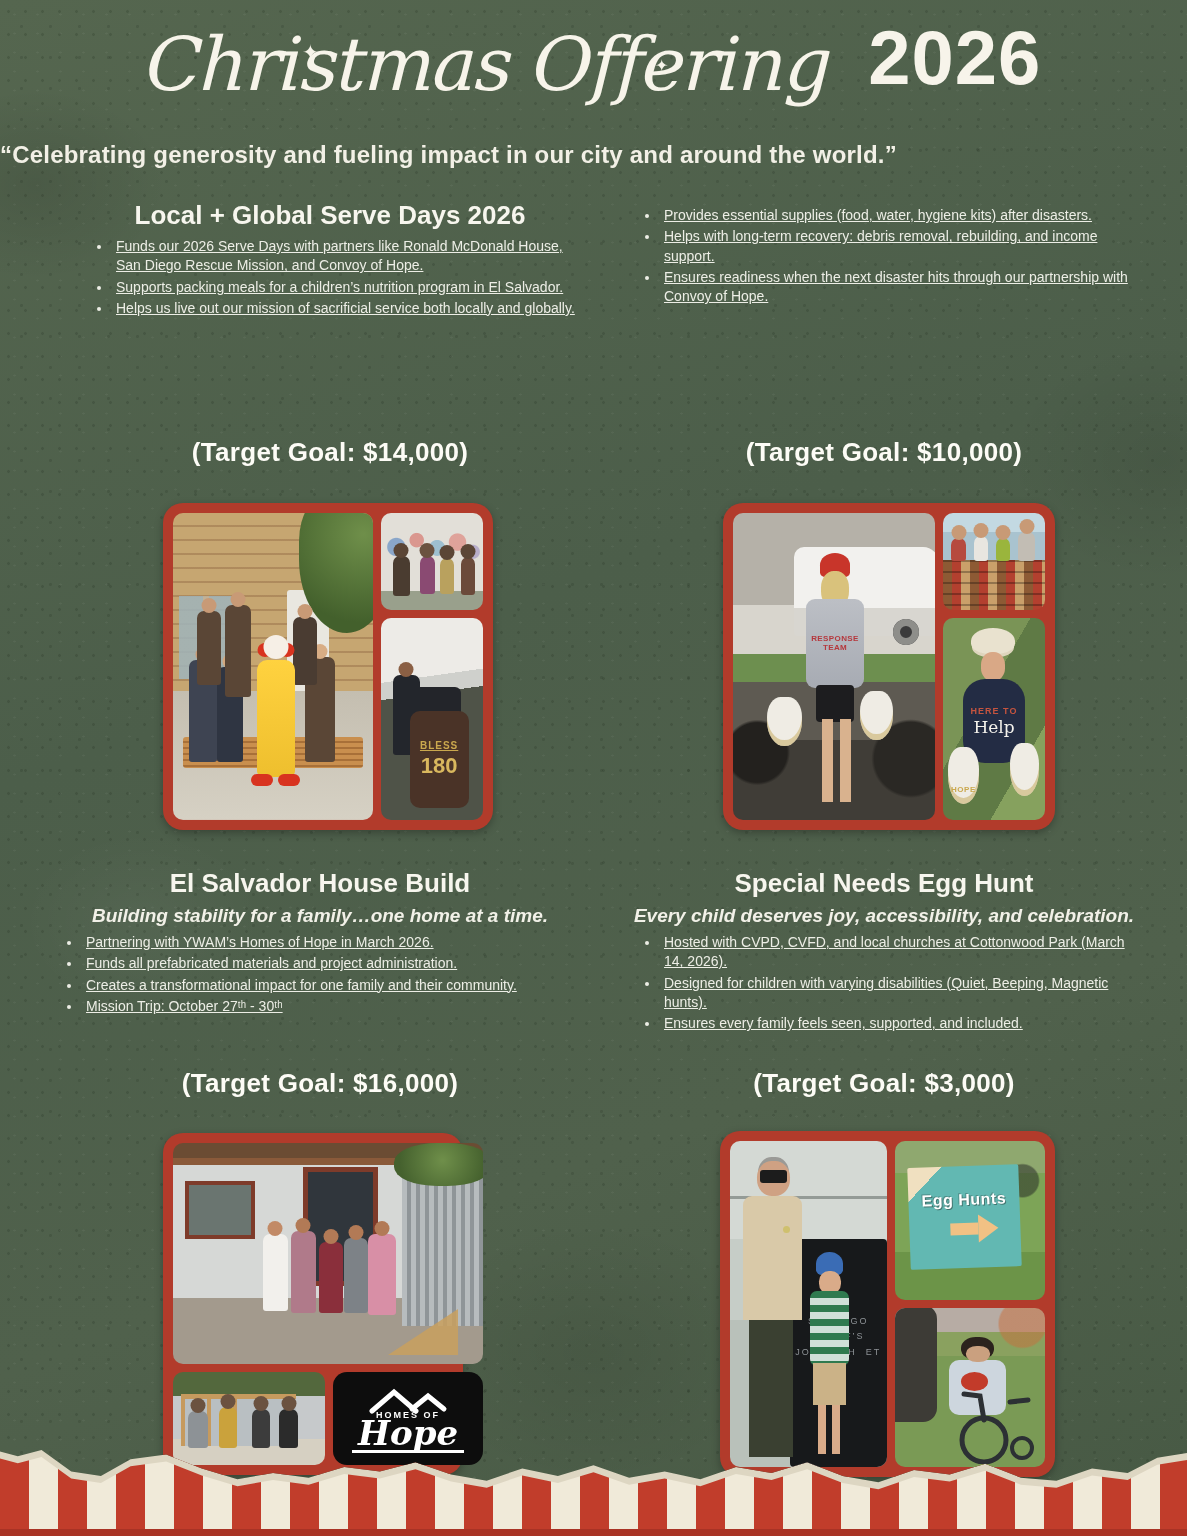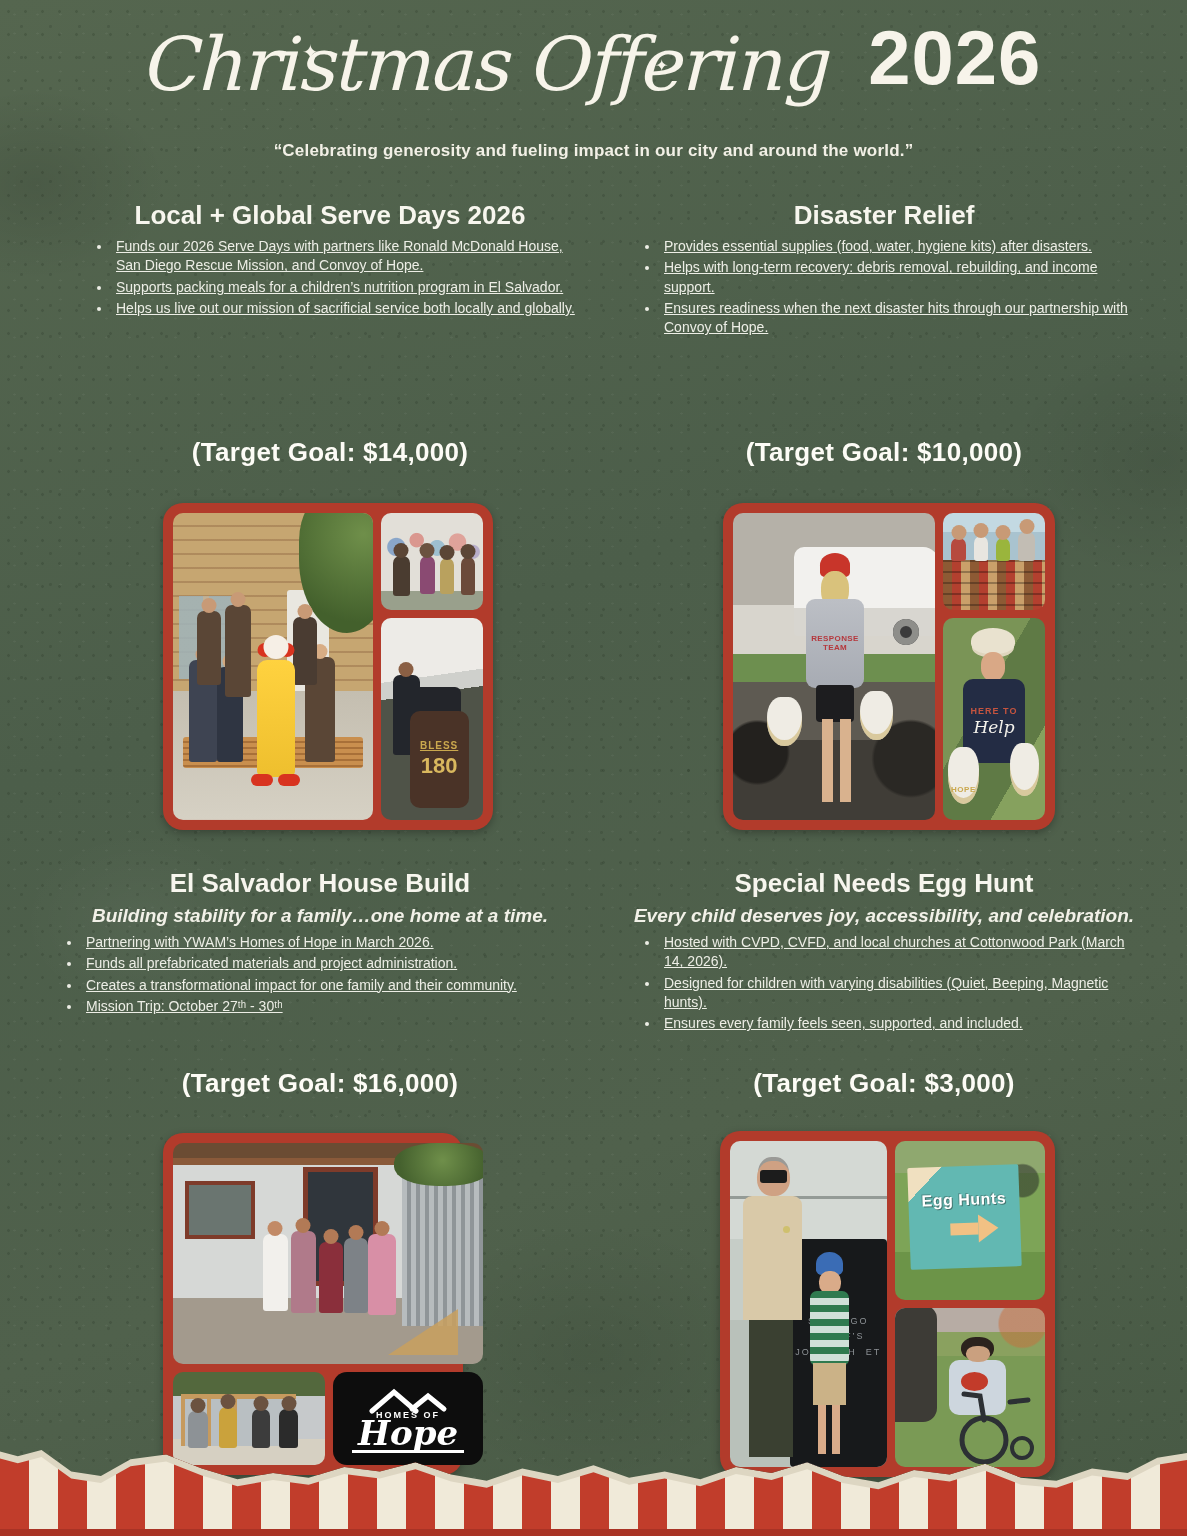--- a/index.html
+++ b/index.html
@@ -31,22 +31,22 @@
     radial-gradient(200px 150px at 12% 60%,rgba(255,255,255,.04),transparent 60%);}
 
   
   .header{position:absolute;top:14px;left:0;right:0;text-align:center;white-space:nowrap;}
   .script{display:inline-block;font-family:"DejaVu Serif",serif;font-style:italic;font-weight:400;
           font-size:74px;line-height:1.2;color:#f7f4ea;transform:skewX(-3deg);letter-spacing:-2px;}
   .year{display:inline-block;font-size:76px;font-weight:800;color:#f7f4ea;margin-left:34px;
         vertical-align:6px;letter-spacing:1px;}
   .sparkle{position:absolute;color:#f7f4ea;font-size:20px;z-index:6;}
   .sp1{left:302px;top:40px;} .sp2{left:655px;top:56px;font-size:16px;}
-  .subtitle{position:absolute;top:141px;left:0;right:0;text-align:center;
-            font-size:17px;font-weight:bold;color:#f2f0e6;letter-spacing:.2px;}
+  .subtitle{position:absolute;top:141px;left:0;right:0;text-align:left;
+            font-size:24px;font-weight:bold;color:#f2f0e6;letter-spacing:.2px;}
 
   
   .sec{position:absolute;}
   .sec h2{margin:0;font-size:26px;font-weight:bold;text-align:center;color:#f7f6ee;}
   .tag{margin:6px 0 2px;font-size:19px;font-weight:bold;font-style:italic;text-align:center;color:#f2f1e8;}
   .sec ul{margin:6px 0 0;padding-left:32px;font-size:14px;line-height:1.38;color:#edeee6;text-decoration:underline;}
   .sec li{padding-left:4px;margin-bottom:2px;}
   .goal{position:absolute;font-size:26px;font-weight:bold;text-align:center;color:#fdfcf6;letter-spacing:.3px;}
 
   #s1{left:80px;top:200px;width:500px;}
@@ -145,24 +145,24 @@
   .p2b{background:
     repeating-linear-gradient(180deg,rgba(0,0,0,.28) 0 2px,transparent 2px 11px) 0 100%/100% 52% no-repeat,
     repeating-linear-gradient(90deg,#8d5a34 0 9px,#b3402f 9px 18px,#caa06a 18px 27px) 0 100%/100% 52% no-repeat,
     linear-gradient(#c3d9e2 0 20%,#a9c3cf 20% 48%,#8fa3ab 48%);}
 
   
   .p2c{background:linear-gradient(120deg,#7a9456 0 40%,#5f7a45 40% 75%,#86a15e 75%);}
   .hat{position:absolute;left:27%;top:5%;width:44%;height:13%;background:#e9e2cf;border-radius:50% 50% 42% 42%;
     box-shadow:0 4px 0 -1px #ded5bd;}
   .face{position:absolute;left:37%;top:17%;width:24%;height:14%;background:#d9a886;border-radius:45%;}
-  .help-shirt{position:absolute;left:20%;top:30%;width:60%;height:42%;background:#232c44;border-radius:10px;
+  .help-shirt{position:absolute;left:20%;top:30%;width:60%;height:42%;background:#232c44;border-radius:22px;
     display:flex;flex-direction:column;align-items:center;justify-content:center;gap:1px;}
   .help-l1{font-size:9px;font-weight:bold;color:#c5543f;letter-spacing:1px;}
-  .help-l2{font-family:"DejaVu Serif",serif;font-style:italic;font-size:17px;color:#f4f2ec;}
+  .help-l2{font-family:"DejaVu Serif",serif;font-size:17px;color:#f4f2ec;}
   .hb1{left:5%;top:64%;width:30%;height:28%;} .hb2{left:66%;top:62%;width:28%;height:26%;}
   .bag .hope{position:absolute;left:0;right:0;bottom:18%;text-align:center;
     font-size:8px;font-weight:800;color:#caa84e;letter-spacing:.5px;}
 
   
   .p3a{background:
     linear-gradient(#6b4c33 0 7%,#8a5a3a 7% 10%,transparent 10%),
     linear-gradient(#d6d8d6 0 70%,#a39a8d 70%);}
   .fence{position:absolute;right:0;top:9%;width:26%;height:74%;
     background:repeating-linear-gradient(90deg,#b7bcbe 0 5px,#8f9598 5px 9px);}
@@ -251,21 +251,20 @@
     <section class="sec" id="s1">
       <h2>Local + Global Serve Days 2026</h2>
       <ul>
         <li>Funds our 2026 Serve Days with partners like Ronald McDonald House, San Diego Rescue Mission, and Convoy of Hope.</li>
         <li>Supports packing meals for a children’s nutrition program in El Salvador.</li>
         <li>Helps us live out our mission of sacrificial service both locally and globally.</li>
       </ul>
     </section>
 
     <section class="sec" id="s2">
-      <h2>Disaster Relief</h2>
       <ul>
         <li>Provides essential supplies (food, water, hygiene kits) after disasters.</li>
         <li>Helps with long-term recovery: debris removal, rebuilding, and income support.</li>
         <li>Ensures readiness when the next disaster hits through our partnership with Convoy of Hope.</li>
       </ul>
     </section>
 
     <div class="goal" id="g1">(Target Goal: $14,000)</div>
     <div class="goal" id="g2">(Target Goal: $10,000)</div>
 

